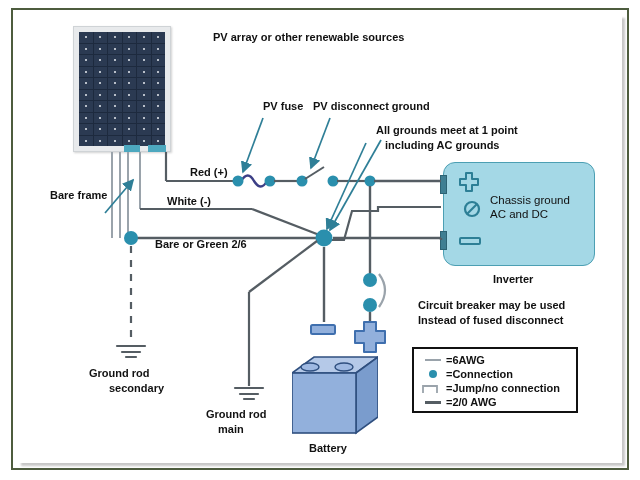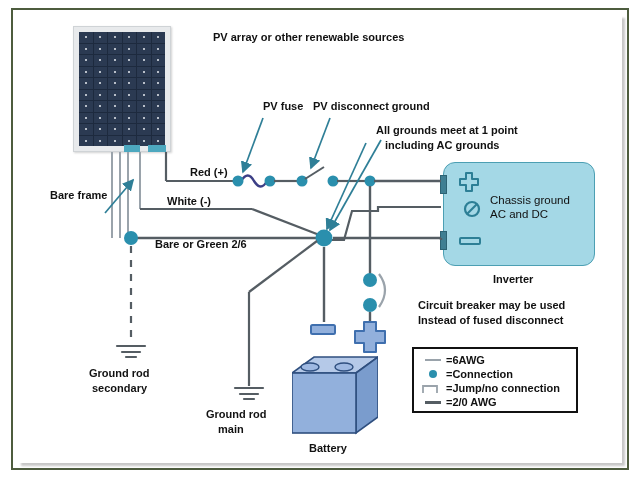--- a/index.html
+++ b/index.html
@@ -321,21 +321,21 @@
 
   <div class="lbl" style="left:376px;top:124px;">All grounds meet at 1 point</div>
   <div class="lbl" style="left:385px;top:139px;">including AC grounds</div>
 
   <div class="lbl" style="left:50px;top:189px;">Bare frame</div>
   <div class="lbl" style="left:190px;top:166px;">Red (+)</div>
   <div class="lbl" style="left:167px;top:195px;text-align:center;">White (-)</div>
   <div class="lbl" style="left:155px;top:238px;">Bare or Green 2/6</div>
 
   <div class="lbl" style="left:89px;top:367px;">Ground rod</div>
-  <div class="lbl" style="left:92px;top:382px;">secondary</div>
+  <div class="lbl" style="left:109px;top:382px;">secondary</div>
 
   <div class="lbl" style="left:206px;top:408px;">Ground rod</div>
   <div class="lbl" style="left:218px;top:423px;text-align:right;">main</div>
 
   <div class="lbl" style="left:309px;top:442px;">Battery</div>
   <div class="lbl" style="left:493px;top:273px;">Inverter</div>
 
   <div class="lbl" style="left:418px;top:299px;">Circuit breaker may be used</div>
   <div class="lbl" style="left:418px;top:314px;">Instead of fused disconnect</div>
 

